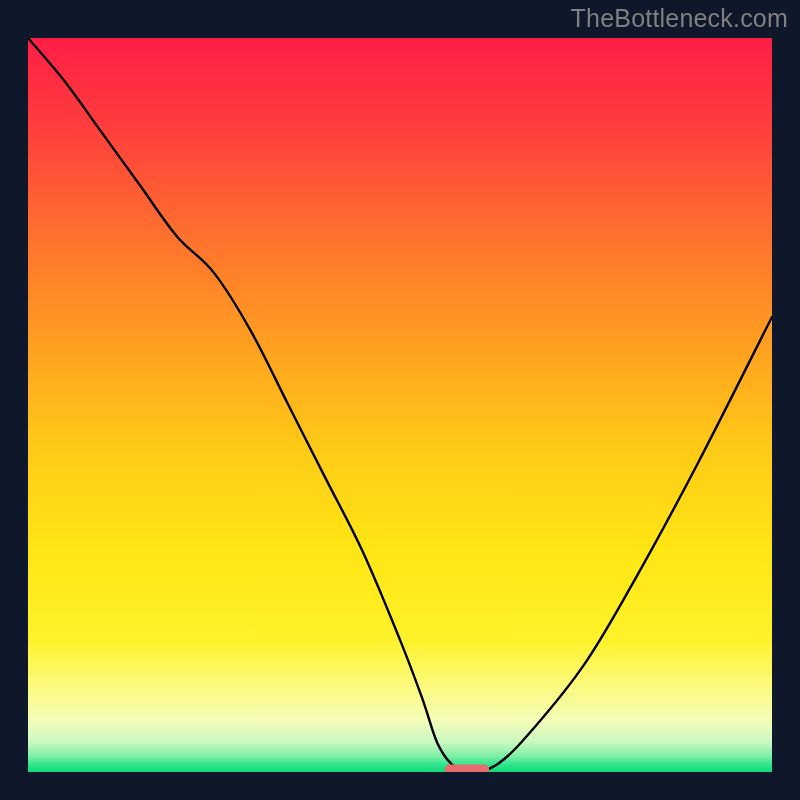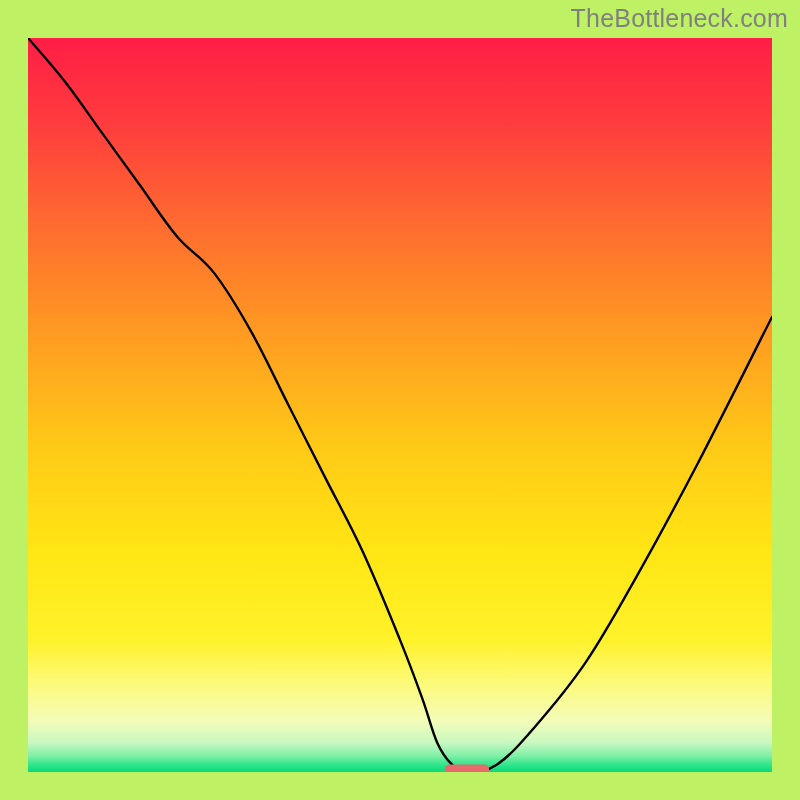--- a/index.html
+++ b/index.html
@@ -10,21 +10,21 @@
     background: #000;
     overflow: hidden;
     font-family: Arial, Helvetica, sans-serif;
   }
   .frame {
     position: absolute;
     left: 0;
     top: 0;
     width: 800px;
     height: 800px;
-    background: #bef264;
+    background: #0f172a;
   }
   .watermark {
     position: absolute;
     top: 4px;
     right: 12px;
     color: #808080;
     font-size: 25px;
     font-weight: 400;
     letter-spacing: 0.2px;
   }

